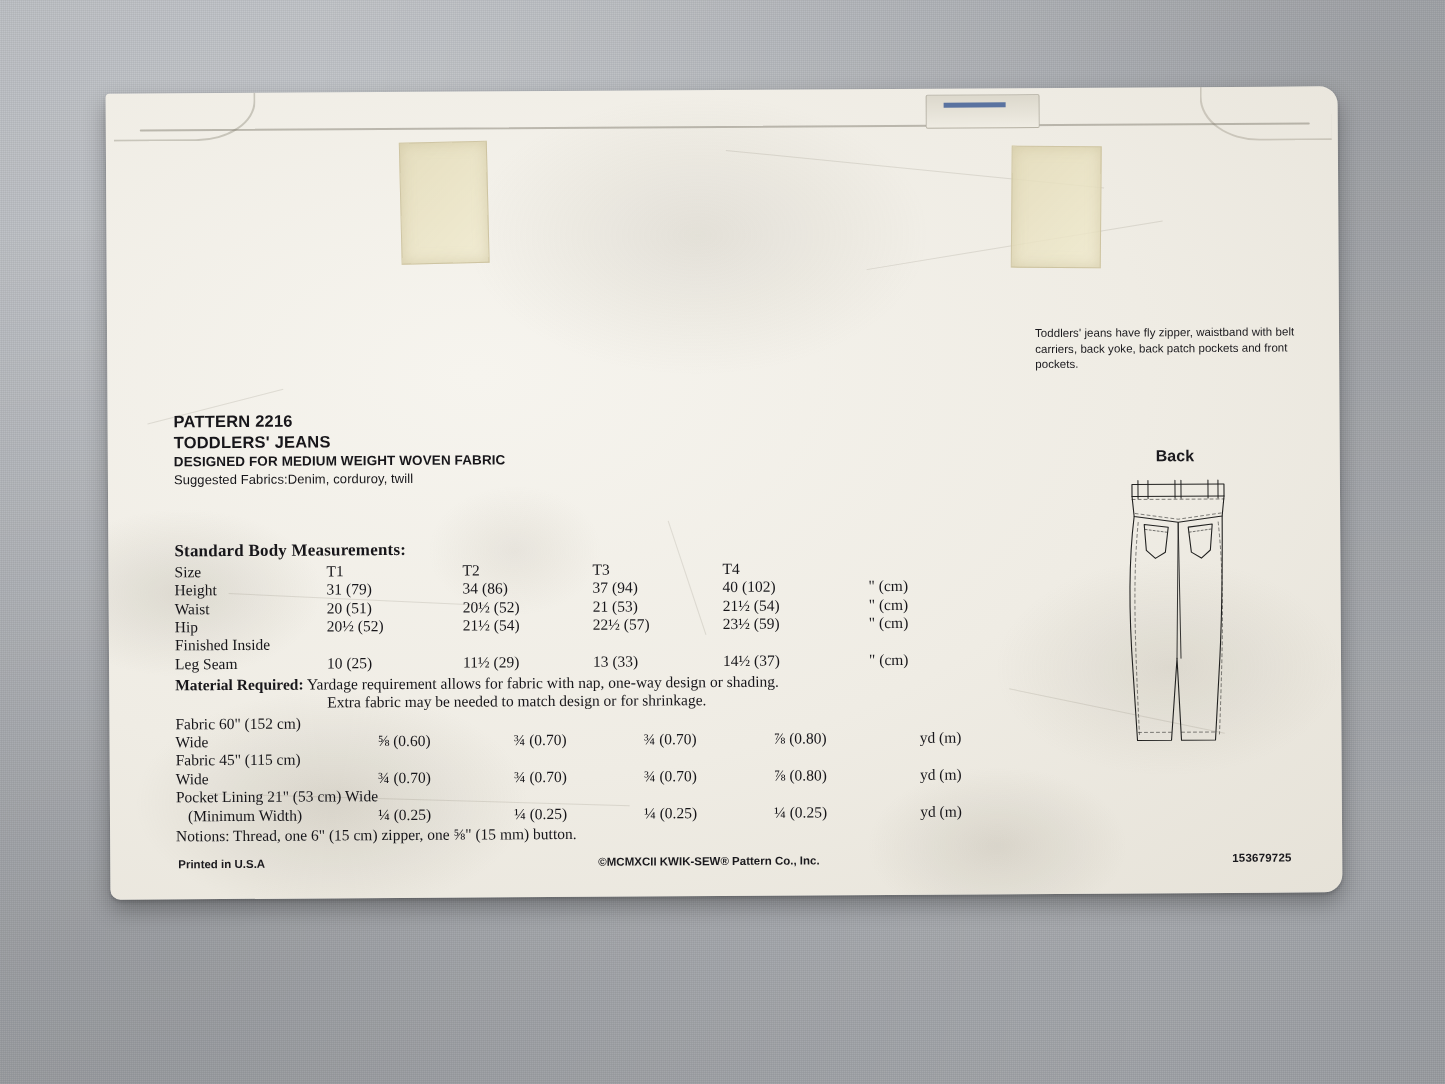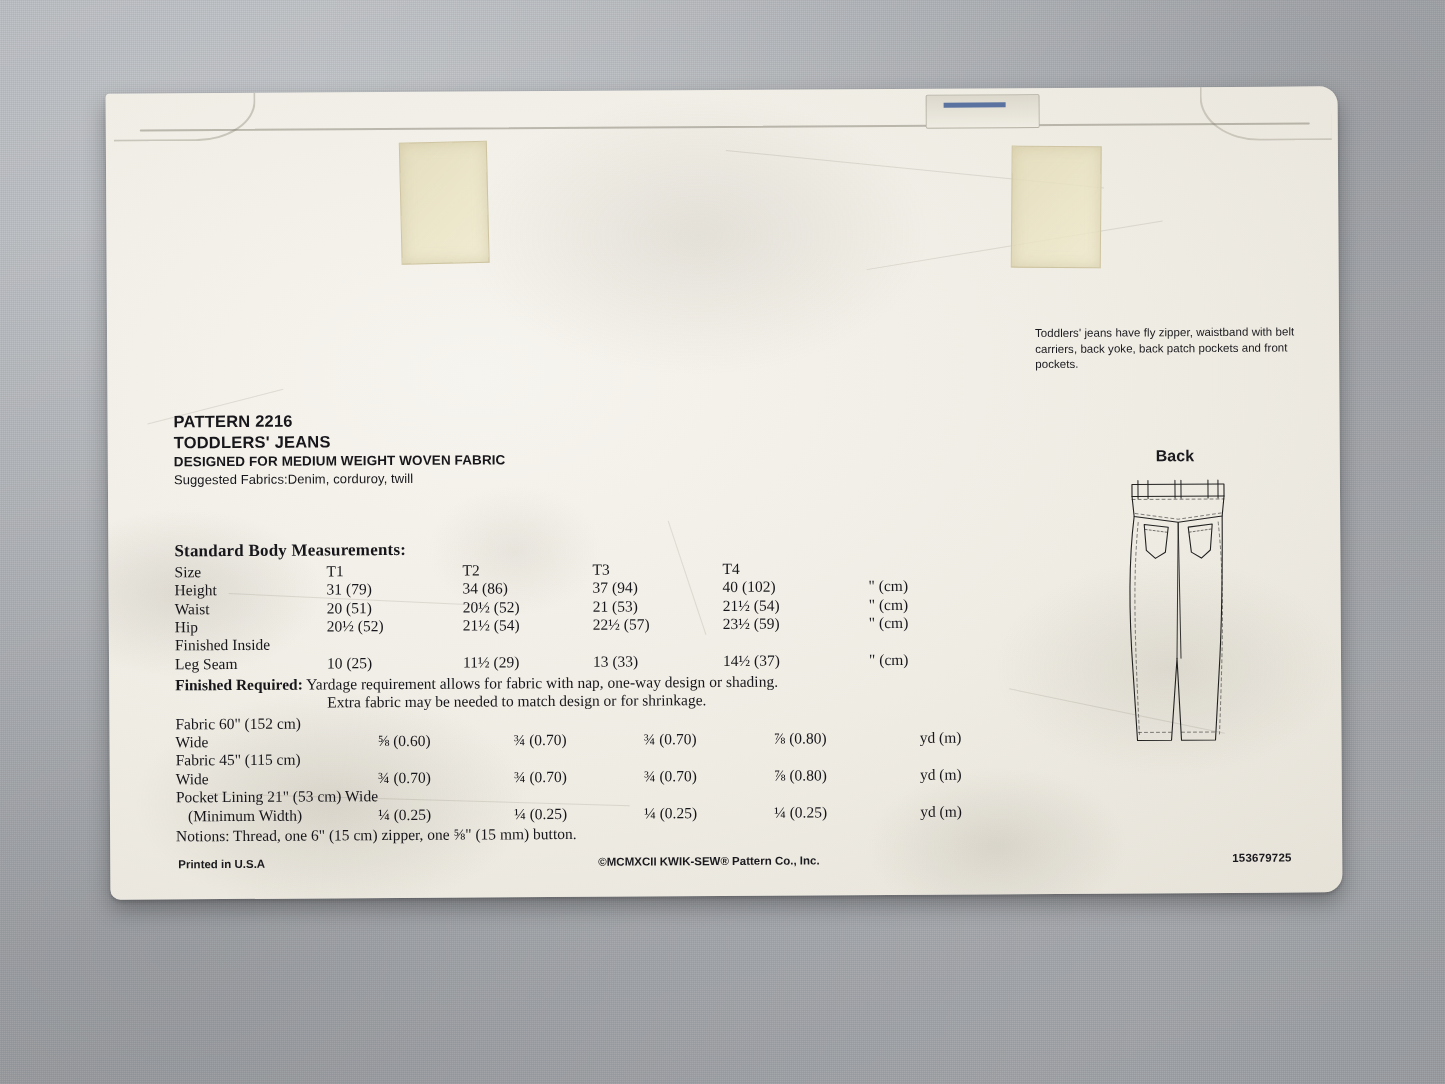--- a/index.html
+++ b/index.html
@@ -378,21 +378,21 @@
         <td class="c1">10 (25)</td>
         <td class="c2">11½ (29)</td>
         <td class="c3">13 (33)</td>
         <td class="c4">14½ (37)</td>
         <td class="c5">" (cm)</td>
       </tr>
     </tbody>
       </table>
 
     <div class="mat-req">
-      <b>Finished Required:</b>
+      <b>Material Required:</b>
       <span>Yardage requirement allows for fabric with nap, one-way design or shading.</span>
       <span class="cont">Extra fabric may be needed to match design or for shrinkage.</span>
     </div>
 
     <table class="meas">
       <tbody>
           <tr>
         <td class="c-label">Fabric 60" (152 cm)</td>
         <td class="c1"></td>
             <td class="c2"></td>

